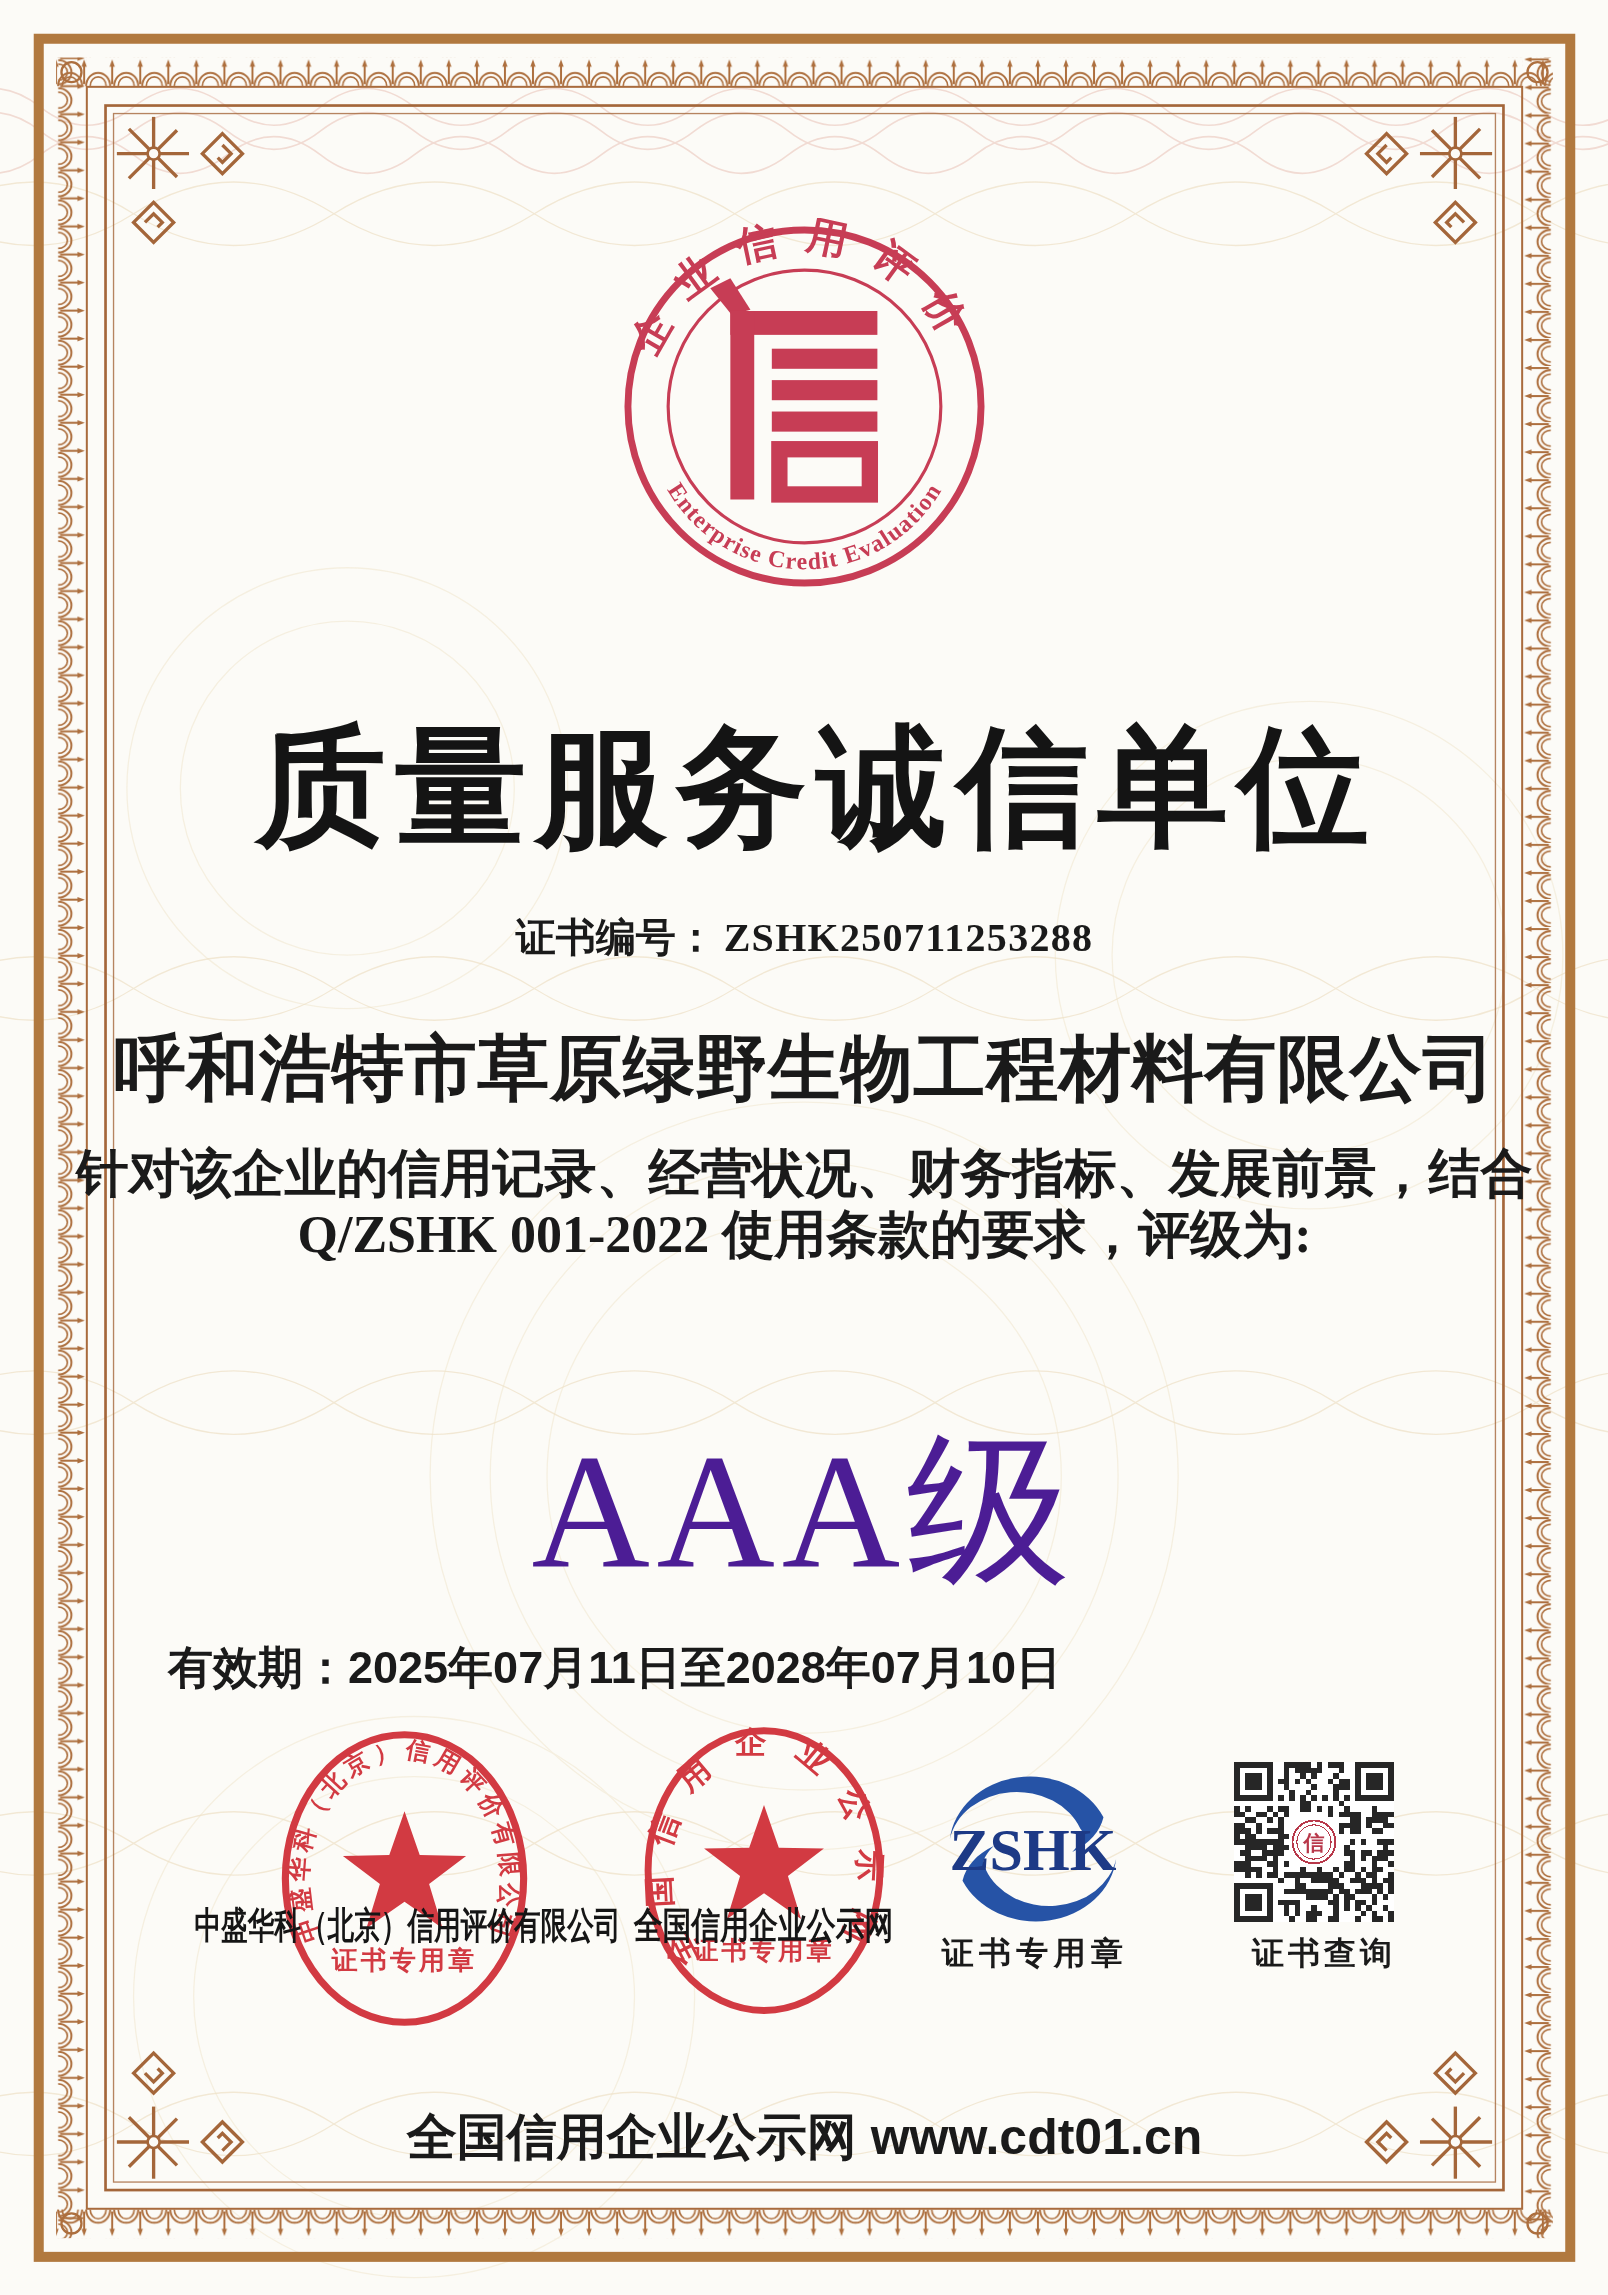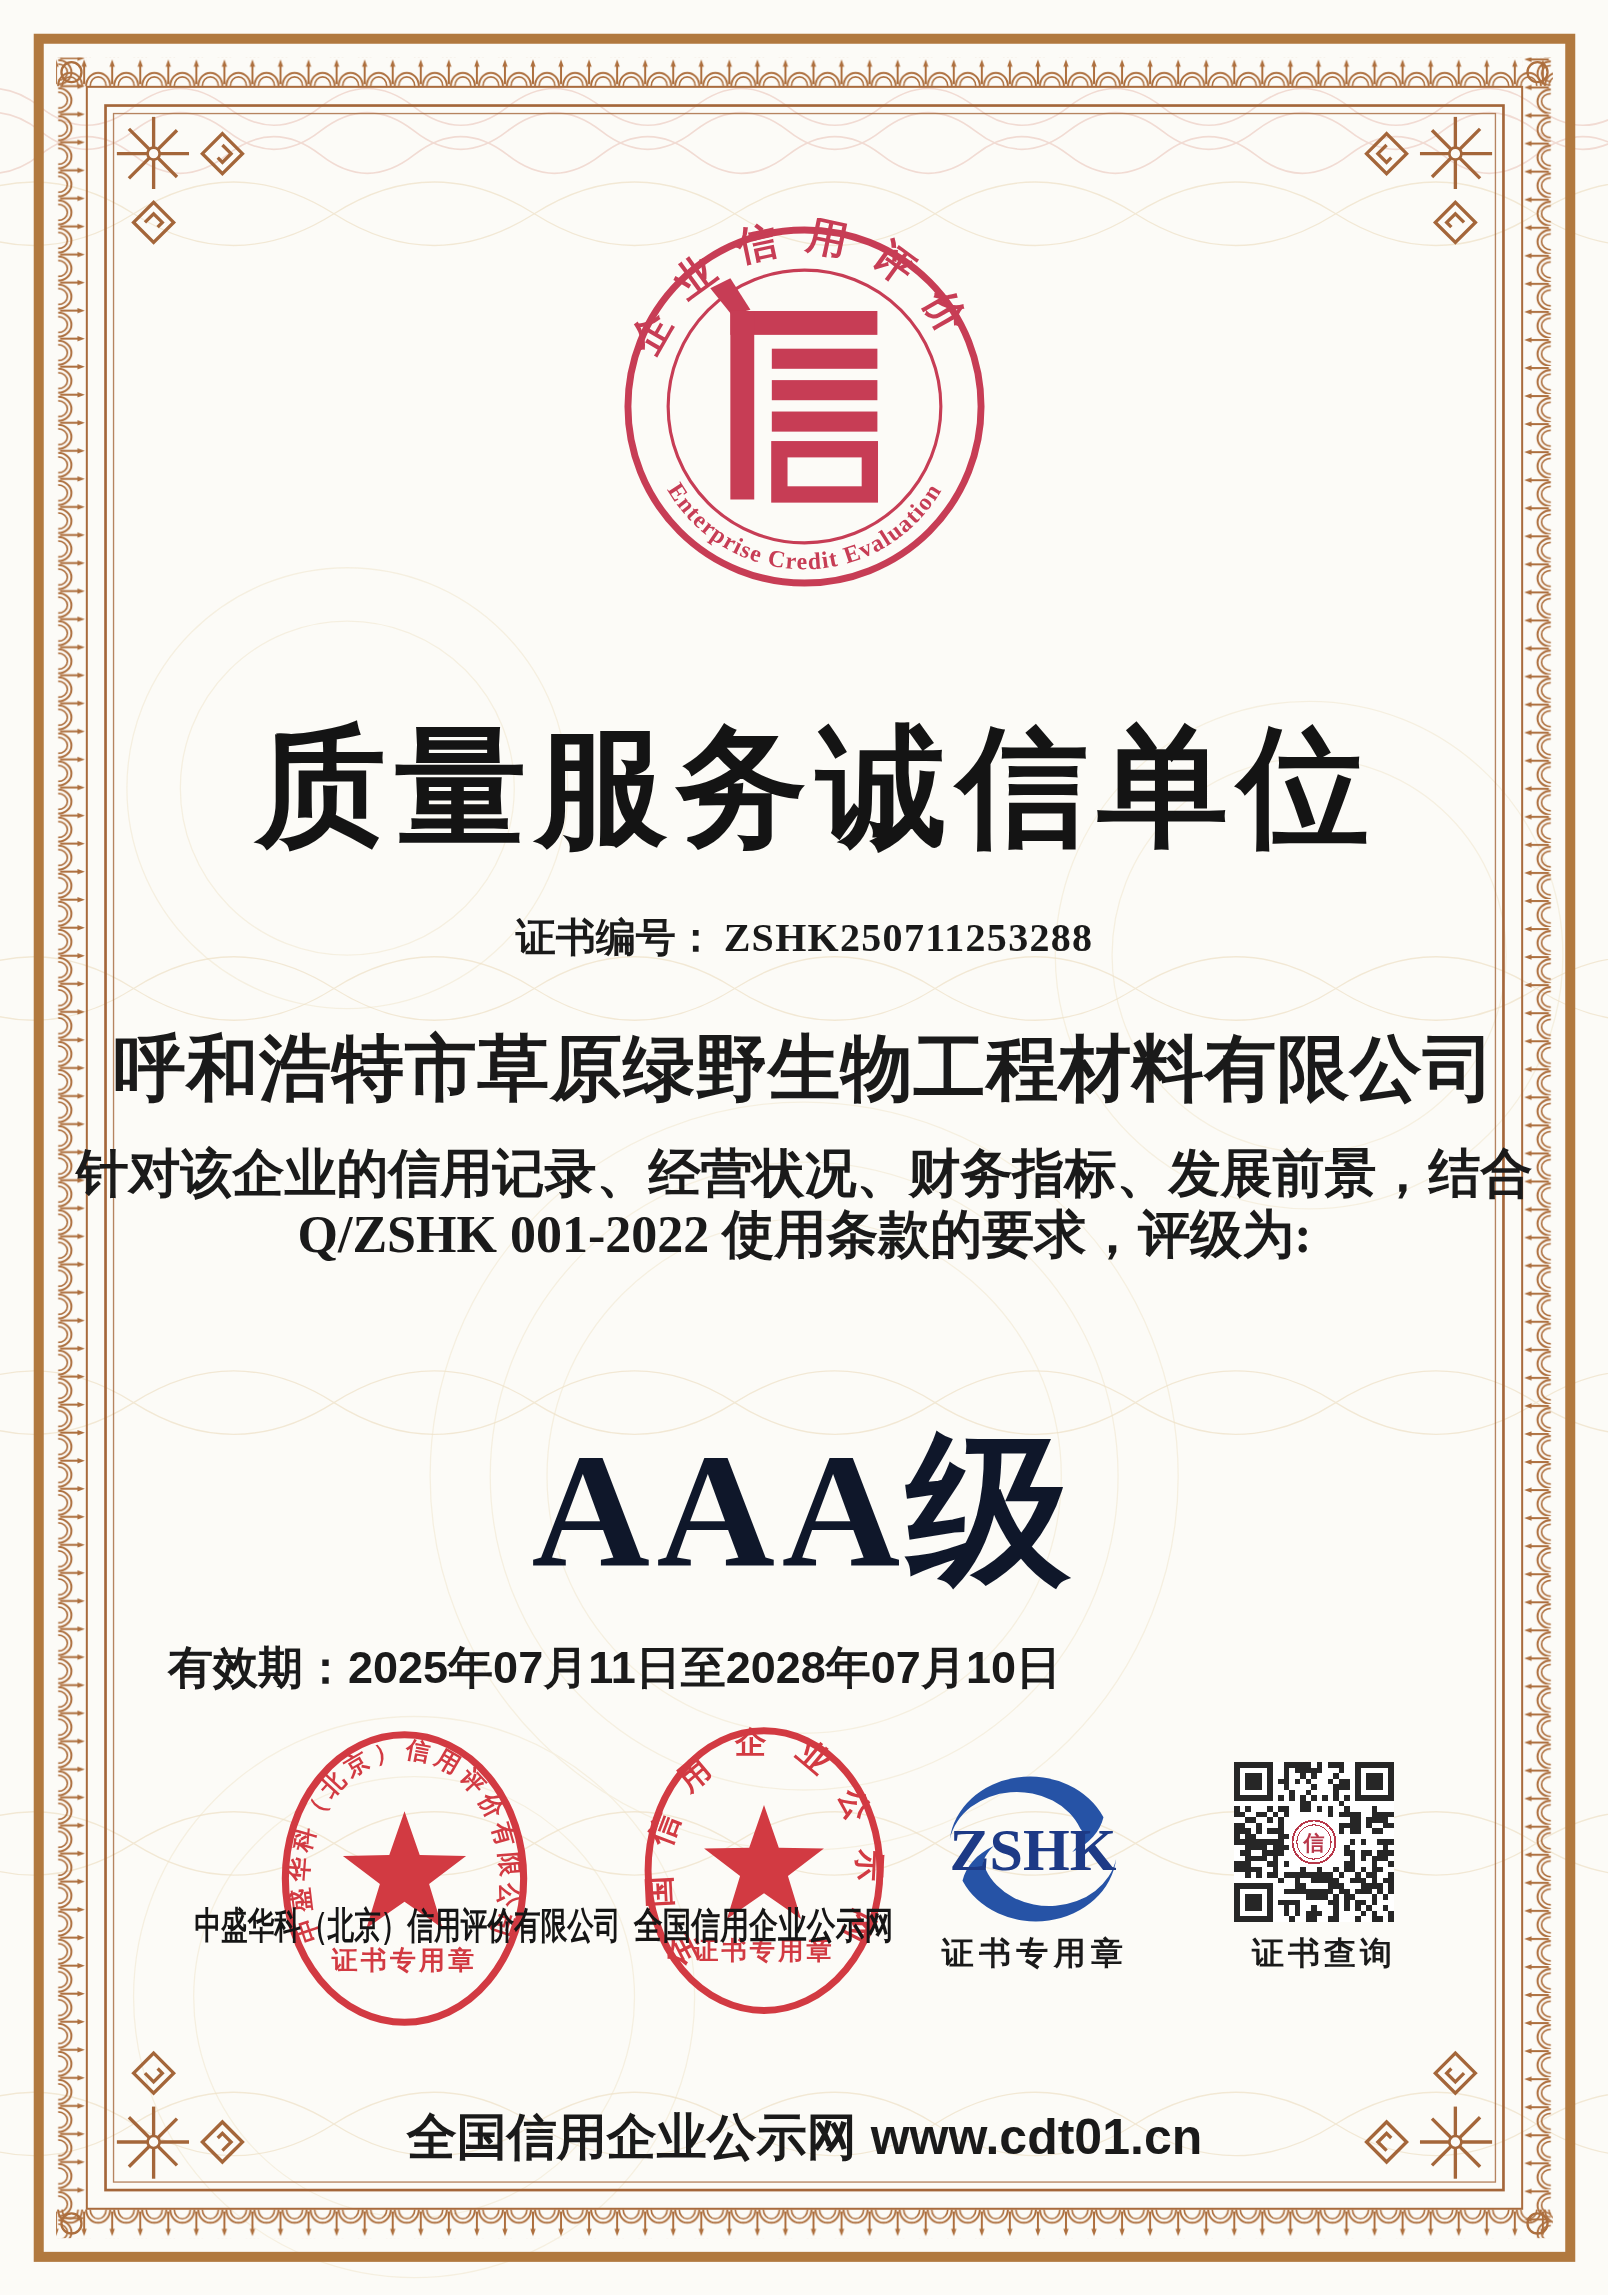--- a/index.html
+++ b/index.html
@@ -26,22 +26,22 @@
     top:910px;font-size:40px;font-weight:700;white-space:nowrap;
   }
   .cert-no .val{letter-spacing:1.3px;margin-left:8px;}
   .company{
     top:1021px;font-size:72px;font-weight:900;white-space:nowrap;letter-spacing:0.7px;
   }
   .evaluation{
     top:1143px;font-size:52px;font-weight:700;line-height:61px;
   }
   .rating{
-    top:1401px;font-size:164px;font-weight:700;letter-spacing:6.7px;
-    color:#0f172a;white-space:nowrap;
+    top:1401px;font-size:164px;font-weight:400;letter-spacing:6.7px;
+    color:#4c1d95;white-space:nowrap;
   }
   .validity{
     left:168px;top:1638px;
     font-family:"Liberation Sans","DejaVu Sans",sans-serif;
     font-size:45px;font-weight:700;white-space:nowrap;
   }
   .stamp-left{left:275px;top:1728px;width:259px;height:305px;}
   .stamp-right{left:638px;top:1724px;width:252px;height:297px;}
   .stamp-caption{
     top:1901px;font-size:37px;font-weight:900;white-space:nowrap;

